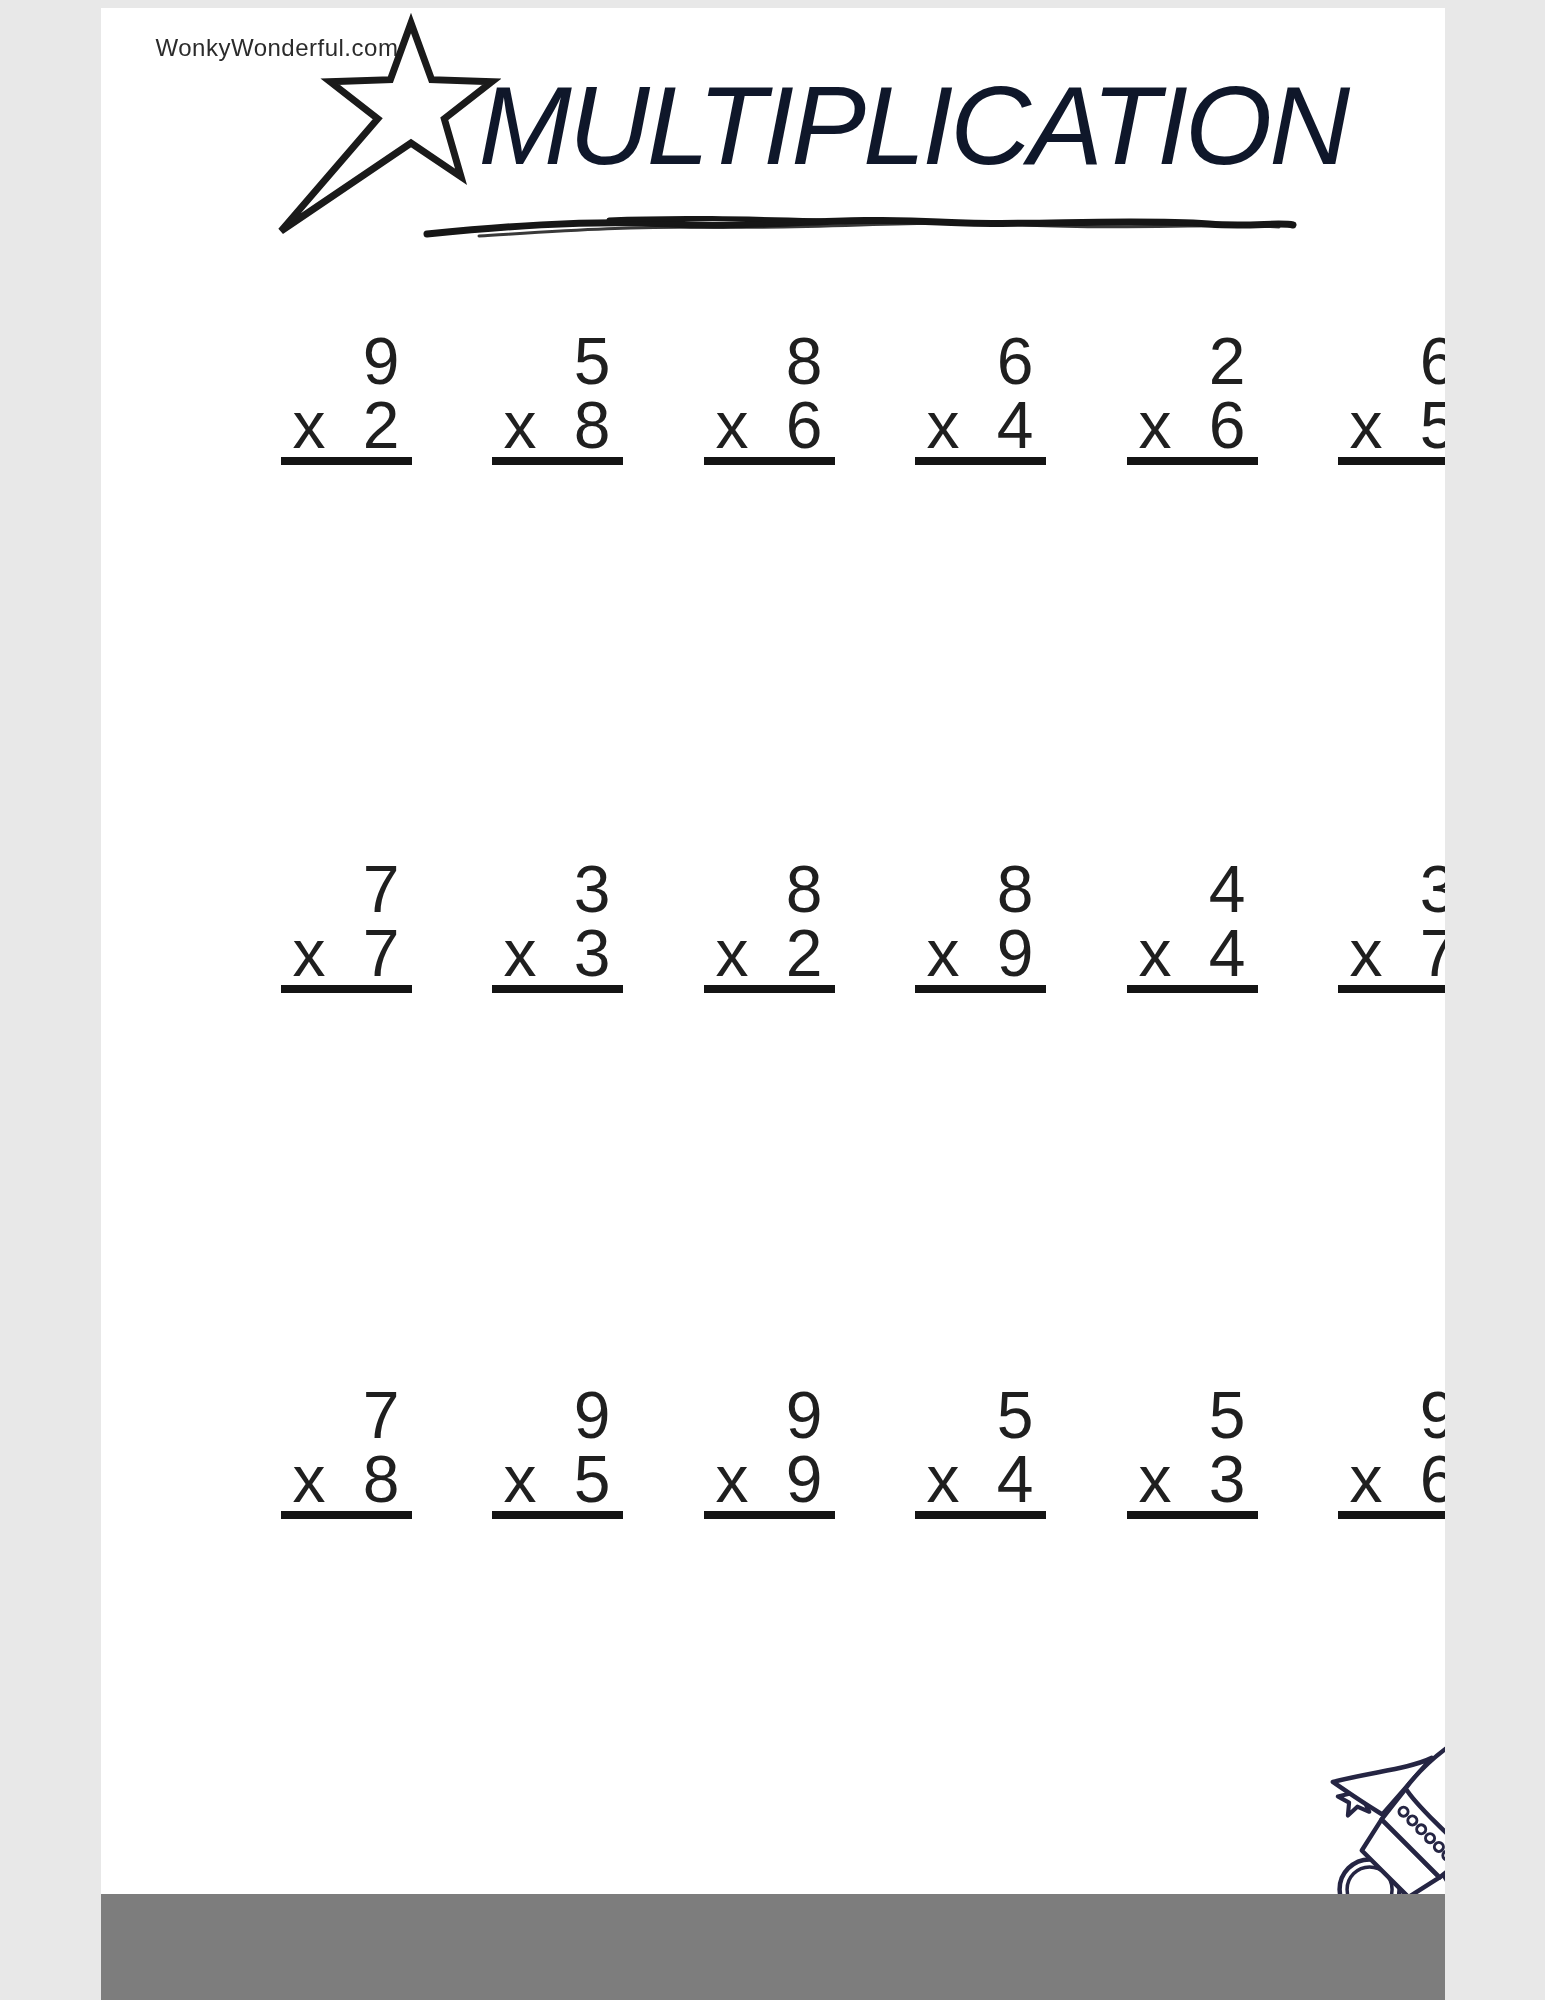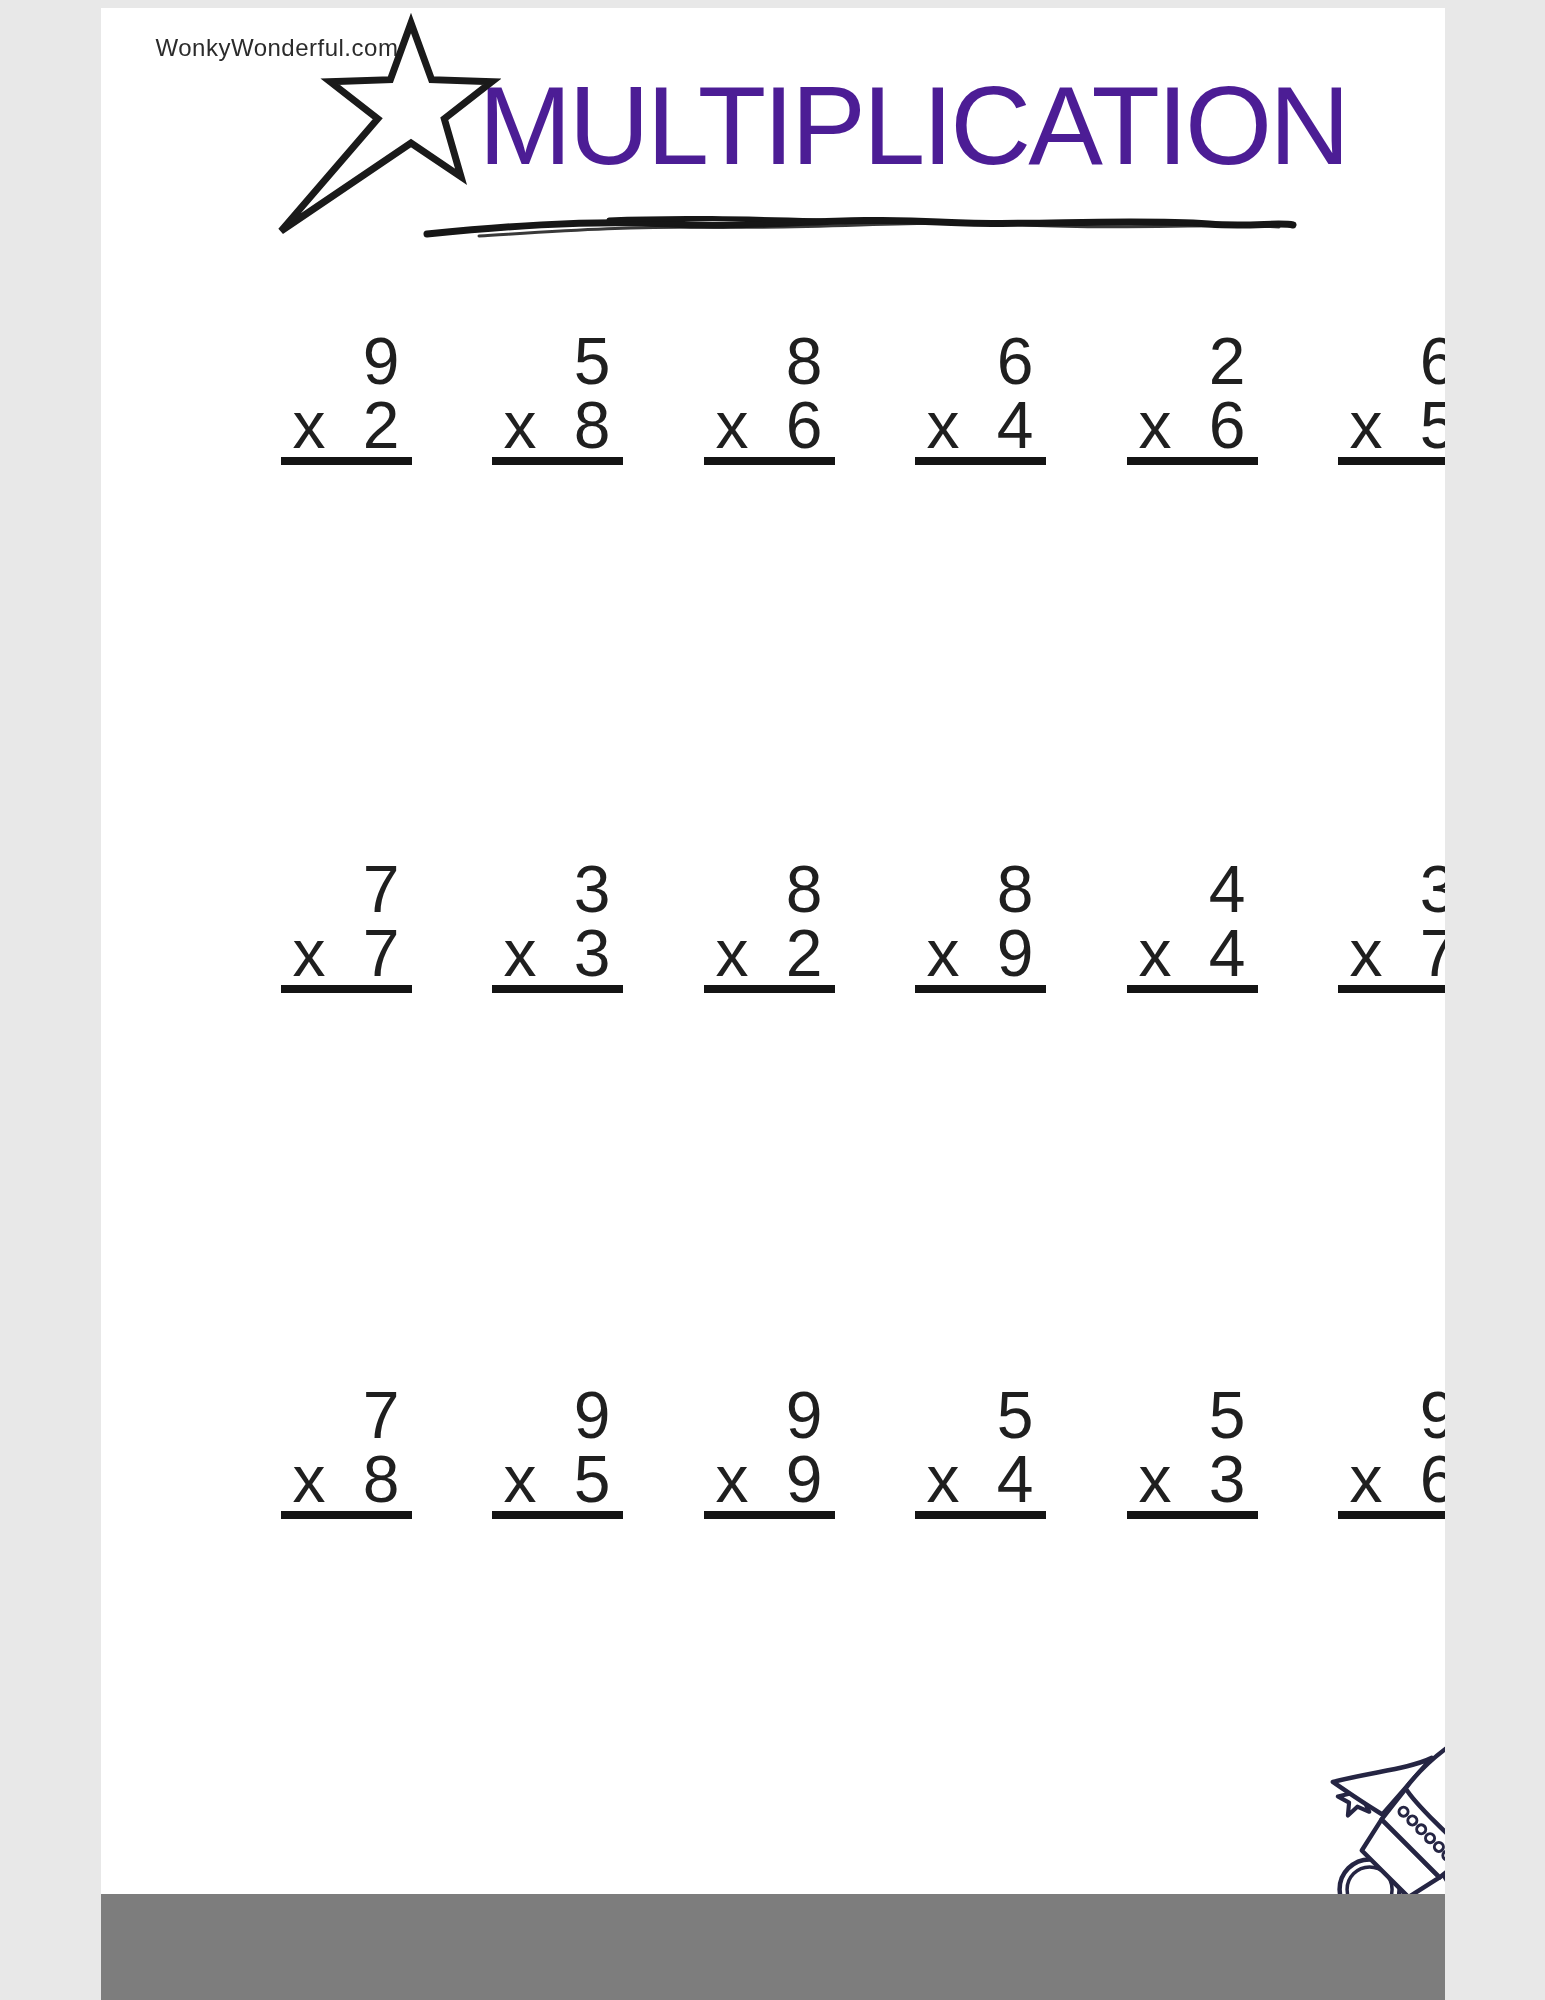--- a/index.html
+++ b/index.html
@@ -15,21 +15,21 @@
   .brand{
     position:absolute;left:55px;top:26px;
     font-size:24px;color:#2b2b2b;letter-spacing:.5px;
   }
   
   .star-logo{position:absolute;left:160px;top:5px;width:240px;height:225px;z-index:3;}
   
   .title{
     position:absolute;left:378px;top:62px;
     font-size:112px;line-height:1;letter-spacing:-3px;
-    color:#4c1d95;font-weight:400;z-index:2;white-space:nowrap;
+    color:#0f172a;font-weight:400;z-index:2;white-space:nowrap;font-style:italic;
   }
   .title-underline{position:absolute;left:318px;top:198px;width:885px;height:44px;z-index:2;}
   
   .w-row{position:absolute;left:0;width:1545px;height:170px;}
   .w-row.r1{top:289px;}
   .w-row.r2{top:817px;}
   .w-row.r3{top:1343px;}
   .problem{position:absolute;top:0;width:131px;}
   .problem.c1{left:180px;}
   .problem.c2{left:391px;}

